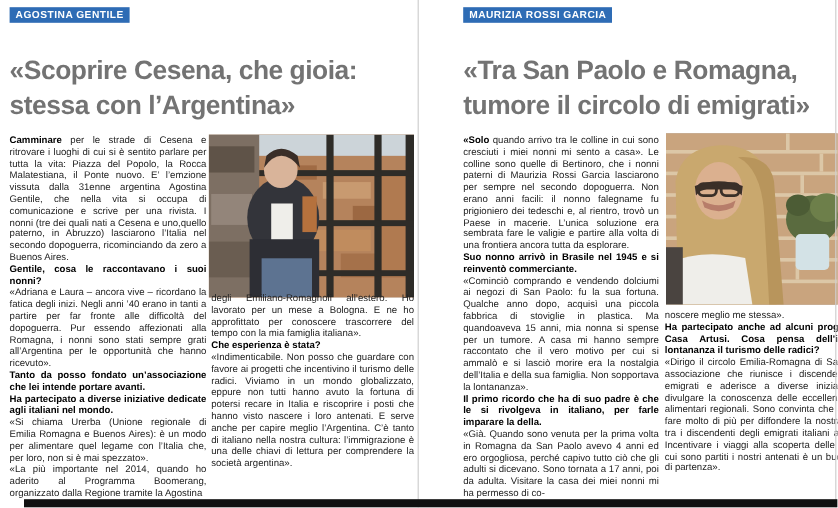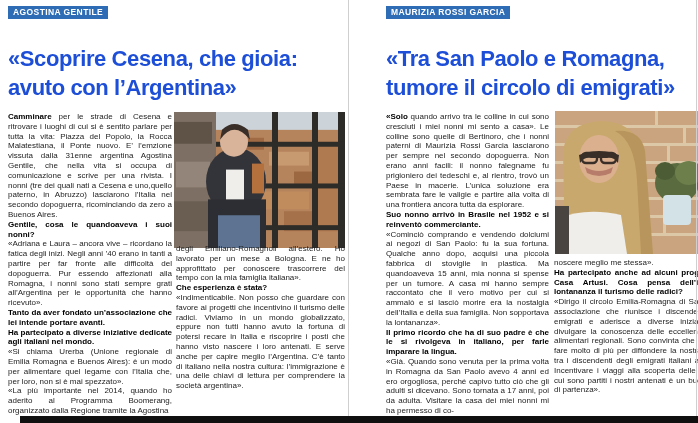--- a/index.html
+++ b/index.html
@@ -16,21 +16,21 @@
   .kicker{
     position:absolute;top:6px;left:0;
     display:inline-block;
     background:#2e6cb5;color:#ffffff;
     font-size:8.5px;font-weight:bold;letter-spacing:.4px;
     padding:2px 5px 2px 5px;line-height:9px;
     text-transform:uppercase;white-space:nowrap;
   }
   .headline{
     position:absolute;top:29px;left:0;right:0;
-    color:#1d4ed8;font-weight:bold;
+    color:#737373;font-weight:bold;
     font-size:22px;line-height:29px;letter-spacing:-0.4px;
   }
   .headline div{white-space:nowrap;}
   .colText{position:absolute;font-size:8px;line-height:9.8px;color:#232323;}
   .para{margin:0;text-align:justify;}
   .para.question{font-weight:bold;color:#000;}
   .para b{color:#000;}
   .photo{position:absolute;overflow:hidden;background:#b9a088;}
   .photo svg{display:block;width:100%;height:100%;}
   .v-divider{position:absolute;top:0;bottom:0;width:1px;background:#cfcfcf;}
@@ -38,28 +38,28 @@
 </style>
 </head>
 <body>
 
 <div class="page">
 
   <section class="article left">
     <span class="kicker">AGOSTINA GENTILE</span>
     <h1 class="headline">
       <div>«Scoprire Cesena, che gioia:</div>
-      <div>avuto con l’Argentina»</div>
+      <div>stessa con l’Argentina»</div>
     </h1>
 
     <div class="colText" style="top:112px;left:0;width:164px;">
         <p class="para answer"><b>Camminare</b> per le strade di Cesena e ritrovare i luoghi di cui si è sentito parlare per tutta la vita: Piazza del Popolo, la Rocca Malatestiana, il Ponte nuovo. E’ l’emzione vissuta dalla 31enne argentina Agostina Gentile, che nella vita si occupa di comunicazione e scrive per una rivista. I nonni (tre dei quali nati a Cesena e uno,quello paterno, in Abruzzo) lasciarono l’Italia nel secondo dopoguerra, ricominciando da zero a Buenos Aires.</p>
-        <p class="para question">Gentile, cosa le quandoaveva i suoi nonni?</p>
+        <p class="para question">Gentile, cosa le raccontavano i suoi nonni?</p>
         <p class="para answer">«Adriana e Laura – ancora vive – ricordano la fatica degli inizi. Negli anni ’40 erano in tanti a partire per far fronte alle difficoltà del dopoguerra. Pur essendo affezionati alla Romagna, i nonni sono stati sempre grati all’Argentina per le opportunità che hanno ricevuto».</p>
-        <p class="para question">Tanto da aver fondato un’associazione che lei intende portare avanti.</p>
+        <p class="para question">Tanto da posso fondato un’associazione che lei intende portare avanti.</p>
         <p class="para question">Ha partecipato a diverse iniziative dedicate agli italiani nel mondo.</p>
         <p class="para answer">«Si chiama Urerba (Unione regionale di Emilia Romagna e Buenos Aires): è un modo per alimentare quel legame con l’Italia che, per loro, non si è mai spezzato».</p>
         <p class="para answer">«La più importante nel 2014, quando ho aderito al Programma Boomerang, organizzato dalla Regione tramite la Agostina</p>
       </div>
 
     <div class="photo" style="left:166px;top:112px;width:171px;height:136px;">
       <svg viewBox="0 0 171 137" preserveAspectRatio="none">
 
         <rect x="0" y="0" width="171" height="20" fill="#ccd4d9"></rect>
         <rect x="0" y="18" width="171" height="119" fill="#b5835c"></rect>
@@ -101,23 +101,23 @@
 
   <section class="article right">
     <span class="kicker">MAURIZIA ROSSI GARCIA</span>
     <h1 class="headline">
       <div>«Tra San Paolo e Romagna,</div>
       <div>tumore il circolo di emigrati»</div>
     </h1>
 
     <div class="colText" style="top:112px;left:0;width:163px;">
         <p class="para answer"><b>«Solo</b> quando arrivo tra le colline in cui sono cresciuti i miei nonni mi sento a casa». Le colline sono quelle di Bertinoro, che i nonni paterni di Maurizia Rossi Garcia lasciarono per sempre nel secondo dopoguerra. Non erano anni facili: il nonno falegname fu prigioniero dei tedeschi e, al rientro, trovò un Paese in macerie. L’unica soluzione era sembrata fare le valigie e partire alla volta di una frontiera ancora tutta da esplorare.</p>
-        <p class="para question">Suo nonno arrivò in Brasile nel 1952 e si reinventò commerciante.</p>
+        <p class="para question">Suo nonno arrivò in Brasile nel 1945 e si reinventò commerciante.</p>
         <p class="para answer">«Cominciò comprando e vendendo dolciumi ai negozi di San Paolo: fu la sua fortuna. Qualche anno dopo, acquisì una piccola fabbrica di stoviglie in plastica. Ma quandoaveva 15 anni, mia nonna si spense per un tumore. A casa mi hanno sempre raccontato che il vero motivo per cui si ammalò e si lasciò morire era la nostalgia dell’Italia e della sua famiglia. Non sopportava la lontananza».</p>
-        <p class="para question">Il primo ricordo che ha di suo padre è che le si rivolgeva in italiano, per farle imparare la lingua.</p>
+        <p class="para question">Il primo ricordo che ha di suo padre è che le si rivolgeva in italiano, per farle imparare la della.</p>
         <p class="para answer">«Già. Quando sono venuta per la prima volta in Romagna da San Paolo avevo 4 anni ed ero orgogliosa, perché capivo tutto ciò che gli adulti si dicevano. Sono tornata a 17 anni, poi da adulta. Visitare la casa dei miei nonni mi ha permesso di co-</p>
       </div>
 
     <div class="photo" style="left:169px;top:111px;width:174px;height:143px;">
       <svg viewBox="0 0 174 143" preserveAspectRatio="none">
 
         <rect x="0" y="0" width="174" height="143" fill="#c9a47e"></rect>
         <g fill="#dcc7a7">
           <rect x="0" y="14" width="174" height="3"></rect>
             <rect x="0" y="32" width="174" height="3"></rect>

